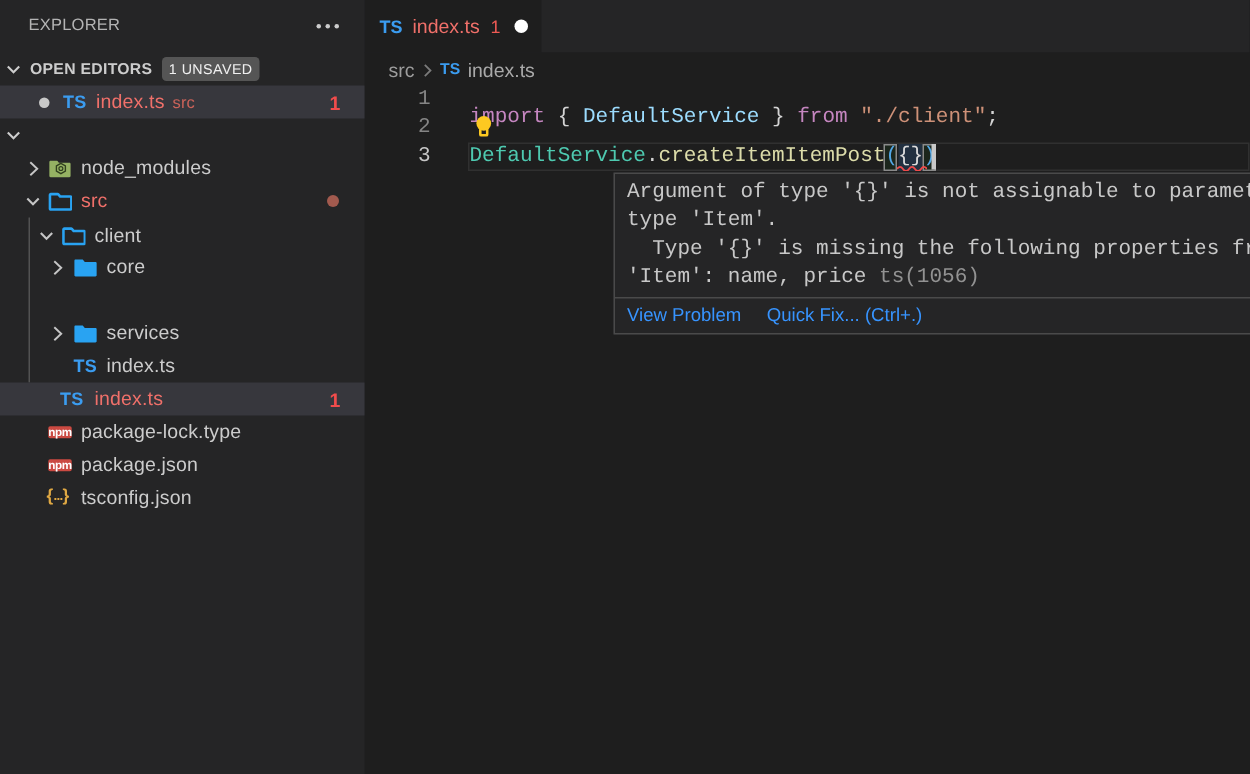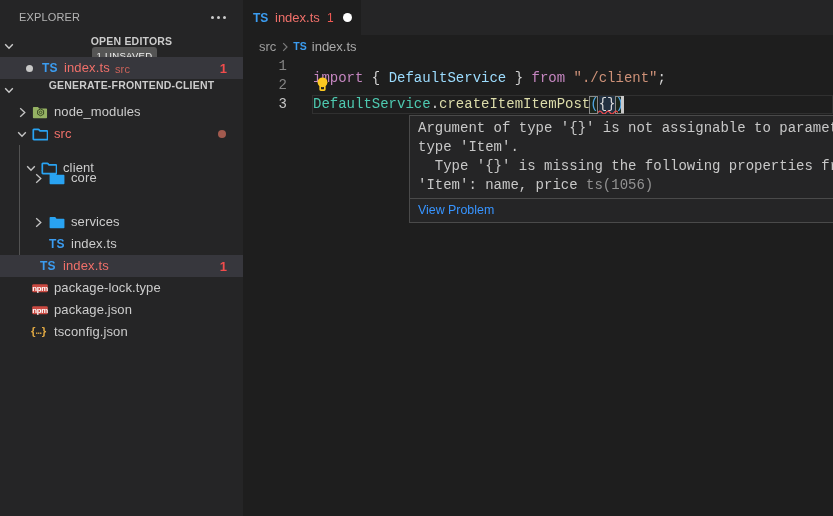--- a/index.html
+++ b/index.html
@@ -3,21 +3,21 @@
 <meta charset="utf-8">
 <style>
   * { margin:0; padding:0; box-sizing:border-box; }
   html,body { width:833px; height:516px; overflow:hidden; background:#1e1e1e;
     font-family:"Liberation Sans", sans-serif; }
   #sidebar { position:absolute; left:0; top:0; width:243px; height:516px; background:#252526; }
   #titlebar { position:absolute; left:0; top:0; width:243px; height:35px; }
   #titlebar .t { position:absolute; left:19px; top:11px; font-size:11px; color:#b4b4b4; letter-spacing:.15px; }
   #titlebar .dots { position:absolute; right:17px; top:16px; display:flex; gap:3px; }
   #titlebar .dots i { width:3px; height:3px; border-radius:50%; background:#cccccc; }
-  .sechead { position:absolute; left:0; width:243px; height:22px; display:flex; align-items:center;flex-direction:column; }
+  .sechead { position:absolute; left:0; width:243px; height:22px; display:flex; align-items:center; }
   .sechead b { font-size:10.5px; font-weight:700; color:#cccccc; letter-spacing:.2px; }
   .row { position:absolute; left:0; width:243px; height:22px; display:flex; align-items:center; font-size:13px; color:#cccccc; letter-spacing:.12px; }
   .sel { background:#37373d; }
   .chev { position:absolute; top:3px; }
   .lbl { position:absolute; top:3px; line-height:16px; }
   .red { color:#f0706a; }
   .icon { position:absolute; top:3px; width:16px; height:16px; }
   .ts { position:absolute; font-weight:700; font-size:12px; color:#3b9cf0; top:4px; }
   .cnt { position:absolute; right:16px; top:4px; font-size:13px; font-weight:700; color:#f14c4c; }
   #guide { position:absolute; left:19px; top:145px; width:1px; height:110px; background:#525252; }
@@ -84,20 +84,21 @@
       </svg>
 
     <div style="position:absolute;left:378px;top:39px;width:3px;height:17px;background:#c8c8c8;"></div>
     <div id="hover">
       <div class="msg">Argument of type '{}' is not assignable to parameter of
 type 'Item'.
   Type '{}' is missing the following properties from type
 'Item': name, price <span class="dim">ts(1056)</span></div>
       <div class="acts">
           <span>View Problem</span>
+          <span style="margin-left:17px;">Quick Fix... (Ctrl+.)</span>
         </div>
     </div>
   </div>
 </div>
 <div id="sidebar">
   <div id="titlebar">
       <span class="t">EXPLORER</span>
       <div class="dots">
         <i></i>
         <i></i>
@@ -115,21 +116,20 @@
     <span style="position:absolute;left:26px;top:8px;width:7px;height:7px;border-radius:50%;background:#c8c8c8;"></span>
     <span class="ts" style="left:42px;">TS</span>
     <span class="lbl red" style="left:64px;">index.ts</span>
     <span style="position:absolute;left:115px;top:6px;font-size:11px;color:#ca6259;">src</span>
     <span class="cnt">1</span>
   </div>
   <div class="sechead" style="top:79px;">
     <svg class="chev" style="left:4px;top:8px;position:absolute;" width="10" height="7" viewBox="0 0 10 7">
         <path d="M1.2 1.3 5 5.2 8.8 1.3" stroke="#cccccc" stroke-width="1.4" fill="none"></path>
       </svg>
-    <b style="margin-left:20px;">GENERATE-FRONTEND-CLIENT</b>
   </div>
   <div id="guide"></div>
   <div class="row" style="top:101px;">
     <svg class="chev" style="position:absolute;left:19px;top:6px;" width="7" height="11" viewBox="0 0 7 11">
         <path d="M1.2 1.2 5.8 5.5 1.2 9.8" stroke="#c5c5c5" stroke-width="1.3" fill="none"></path>
       </svg>
     <svg class="icon" style="left:32px;" viewBox="0 0 16 16">
         <path d="M.9 13.4V3.9c0-.4.3-.8.8-.8h4c.25 0 .5.1.65.3l.9 1.1h7c.45 0 .8.35.8.8v8.1c0 .45-.35.8-.8.8H1.7c-.45 0-.8-.35-.8-.8z" fill="#95b263"></path>
         <path d="M8.6 4.9 11.6 6.6v3.5L8.6 11.8 5.6 10.1V6.6z" fill="none" stroke="#31401f" stroke-width=".9"></path>
         <circle cx="8.6" cy="8.35" r="1.3" fill="none" stroke="#31401f" stroke-width=".8"></circle>
@@ -139,21 +139,21 @@
   <div class="row" style="top:123px;">
     <svg class="chev" style="position:absolute;left:17px;top:8px;" width="10" height="7" viewBox="0 0 10 7">
         <path d="M1.2 1.3 5 5.2 8.8 1.3" stroke="#c5c5c5" stroke-width="1.4" fill="none"></path>
       </svg>
     <svg class="icon" style="left:32px;" viewBox="0 0 16 16">
         <path d="M1.3 13.1V4c0-.3.25-.6.6-.6h4.5c.2 0 .37.08.5.22l1.15 1.33h6.9c.35 0 .6.27.6.6v7.55c0 .33-.25.6-.6.6H1.9c-.35 0-.6-.27-.6-.6z" fill="none" stroke="#29a3f2" stroke-width="1.7"></path>
       </svg>
     <span class="lbl red" style="left:54px;">src</span>
     <span style="position:absolute;left:218px;top:7px;width:8px;height:8px;border-radius:50%;background:#a25a4e;"></span>
   </div>
-  <div class="row" style="top:157px;">
+  <div class="row" style="top:146px;">
     <svg class="chev" style="position:absolute;left:26px;top:8px;" width="10" height="7" viewBox="0 0 10 7">
         <path d="M1.2 1.3 5 5.2 8.8 1.3" stroke="#c5c5c5" stroke-width="1.4" fill="none"></path>
       </svg>
     <svg class="icon" style="left:41px;" viewBox="0 0 16 16">
         <path d="M1.3 13.1V4c0-.3.25-.6.6-.6h4.5c.2 0 .37.08.5.22l1.15 1.33h6.9c.35 0 .6.27.6.6v7.55c0 .33-.25.6-.6.6H1.9c-.35 0-.6-.27-.6-.6z" fill="none" stroke="#29a3f2" stroke-width="1.7"></path>
       </svg>
     <span class="lbl" style="left:63px;">client</span>
   </div>
   <div class="row" style="top:167px;">
     <svg class="chev" style="position:absolute;left:35px;top:6px;" width="7" height="11" viewBox="0 0 7 11">

